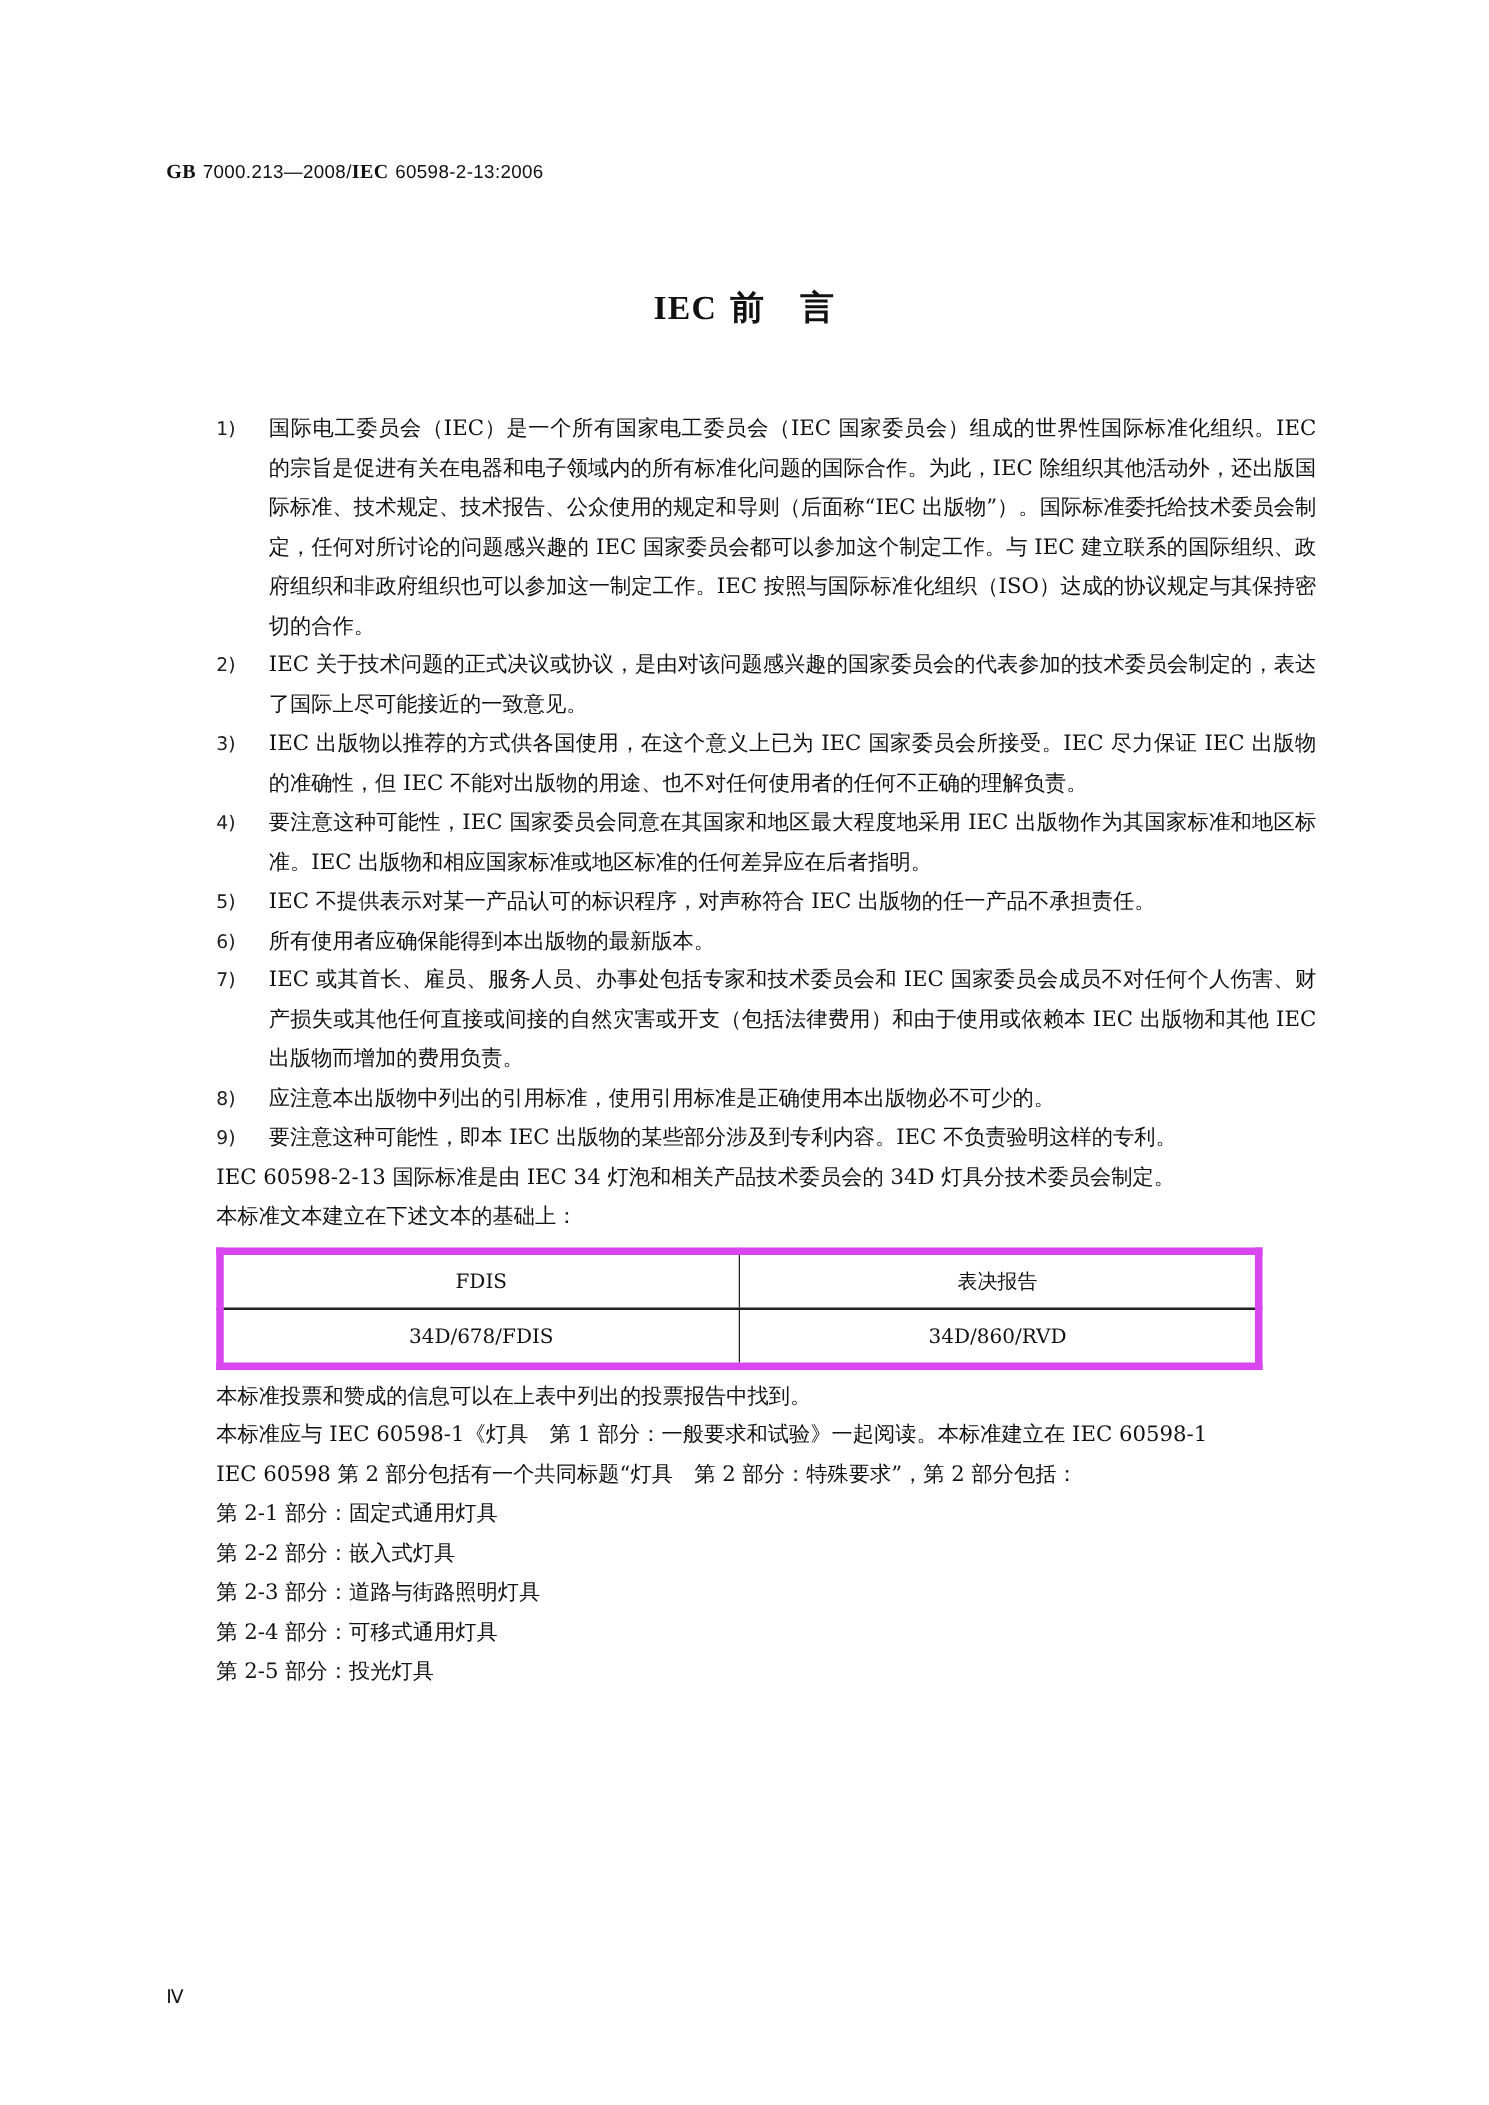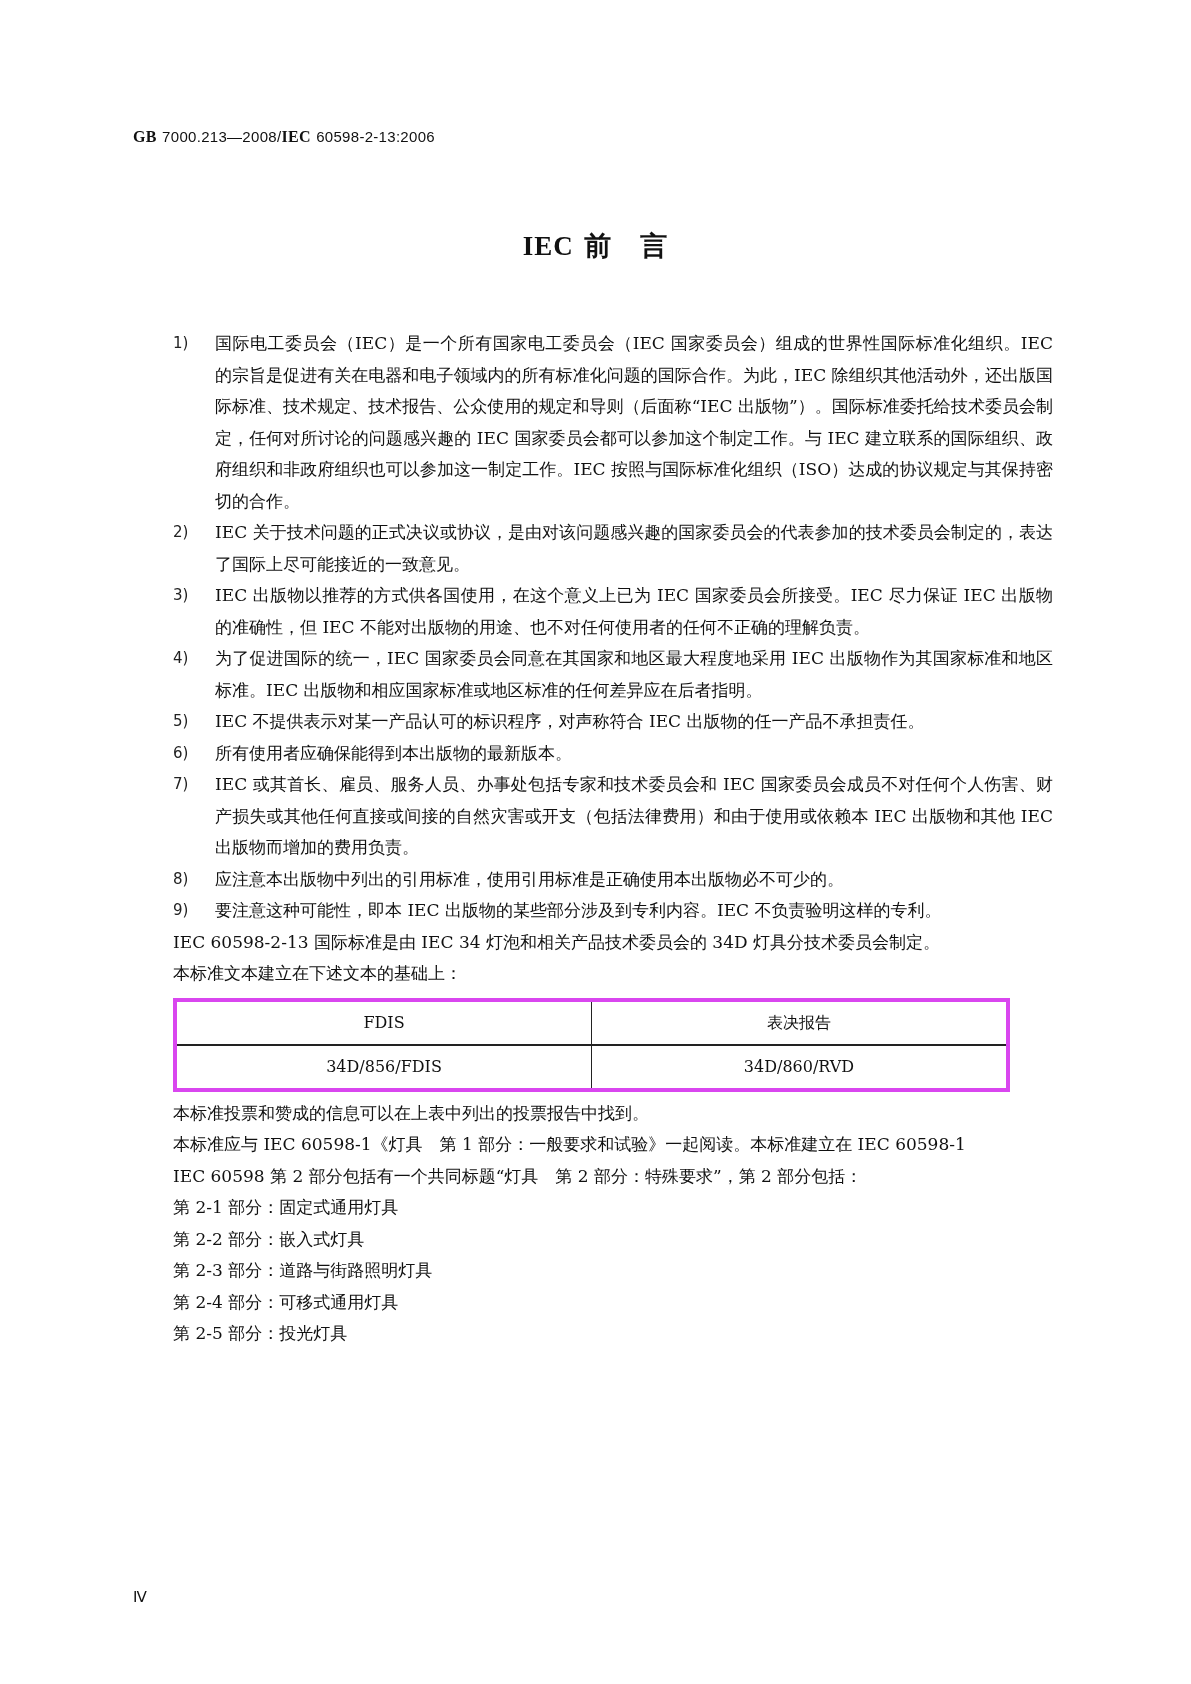--- a/index.html
+++ b/index.html
@@ -25,21 +25,21 @@
   }
   .item { display: flex; }
   .item .num { width: 42px; flex: 0 0 42px; font-family: "DejaVu Sans", sans-serif; font-size: 15px; color: #222; }
   .item .txt { flex: 1; text-align: justify; }
   .para { text-indent: 0; }
   .para.hang { margin-left: -42px; }
   table.vote {
     border-collapse: collapse; width: 837px; margin: 8px 0 6px 0;
     font-size: 16px; text-align: center;
   }
-  table.vote { border: 4px solid #d946ef; }
+  table.vote { border: 6px solid #d946ef; }
   table.vote td { border: 1px solid #222; height: 40px; width: 50%; }
   table.vote tr:first-child td { border-bottom: 2px solid #222; }
   .pagenum {
     position: absolute; left: 133px; top: 1588px; font-size: 15px;
     font-family: "Liberation Serif", serif;
   }
 </style>
 </head>
 <body>
 
@@ -62,21 +62,21 @@
   <div class="item">
       <span class="num">2)</span>
       <span class="txt">IEC 关于技术问题的正式决议或协议，是由对该问题感兴趣的国家委员会的代表参加的技术委员会制定的，表达了国际上尽可能接近的一致意见。</span>
     </div>
   <div class="item">
       <span class="num">3)</span>
       <span class="txt">IEC 出版物以推荐的方式供各国使用，在这个意义上已为 IEC 国家委员会所接受。IEC 尽力保证 IEC 出版物的准确性，但 IEC 不能对出版物的用途、也不对任何使用者的任何不正确的理解负责。</span>
     </div>
   <div class="item">
       <span class="num">4)</span>
-      <span class="txt">为了促进国际的统一，IEC 国家委员会同意在其国家和地区最大程度地采用 IEC 出版物作为其国家标准和地区标准。IEC 出版物和相应国家标准或地区标准的任何差异应在后者指明。</span>
+      <span class="txt">要注意这种可能性，IEC 国家委员会同意在其国家和地区最大程度地采用 IEC 出版物作为其国家标准和地区标准。IEC 出版物和相应国家标准或地区标准的任何差异应在后者指明。</span>
     </div>
   <div class="item">
       <span class="num">5)</span>
       <span class="txt">IEC 不提供表示对某一产品认可的标识程序，对声称符合 IEC 出版物的任一产品不承担责任。</span>
     </div>
   <div class="item">
       <span class="num">6)</span>
       <span class="txt">所有使用者应确保能得到本出版物的最新版本。</span>
     </div>
   <div class="item">
@@ -95,21 +95,21 @@
   <div class="para">IEC 60598-2-13 国际标准是由 IEC 34 灯泡和相关产品技术委员会的 34D 灯具分技术委员会制定。</div>
   <div class="para">本标准文本建立在下述文本的基础上：</div>
 
   <table class="vote">
     <tbody>
         <tr>
       <td>FDIS</td>
       <td>表决报告</td>
     </tr>
     <tr>
-      <td>34D/856/FDIS</td>
+      <td>34D/678/FDIS</td>
       <td>34D/860/RVD</td>
     </tr>
   </tbody>
     </table>
 
   <div class="para">本标准投票和赞成的信息可以在上表中列出的投票报告中找到。</div>
   <div class="para">本标准应与 IEC 60598-1《灯具　第 1 部分：一般要求和试验》一起阅读。本标准建立在 IEC 60598-1</div>
   <div class="para">IEC 60598 第 2 部分包括有一个共同标题“灯具　第 2 部分：特殊要求”，第 2 部分包括：</div>
 
   <div class="para">第 2-1 部分：固定式通用灯具</div>

